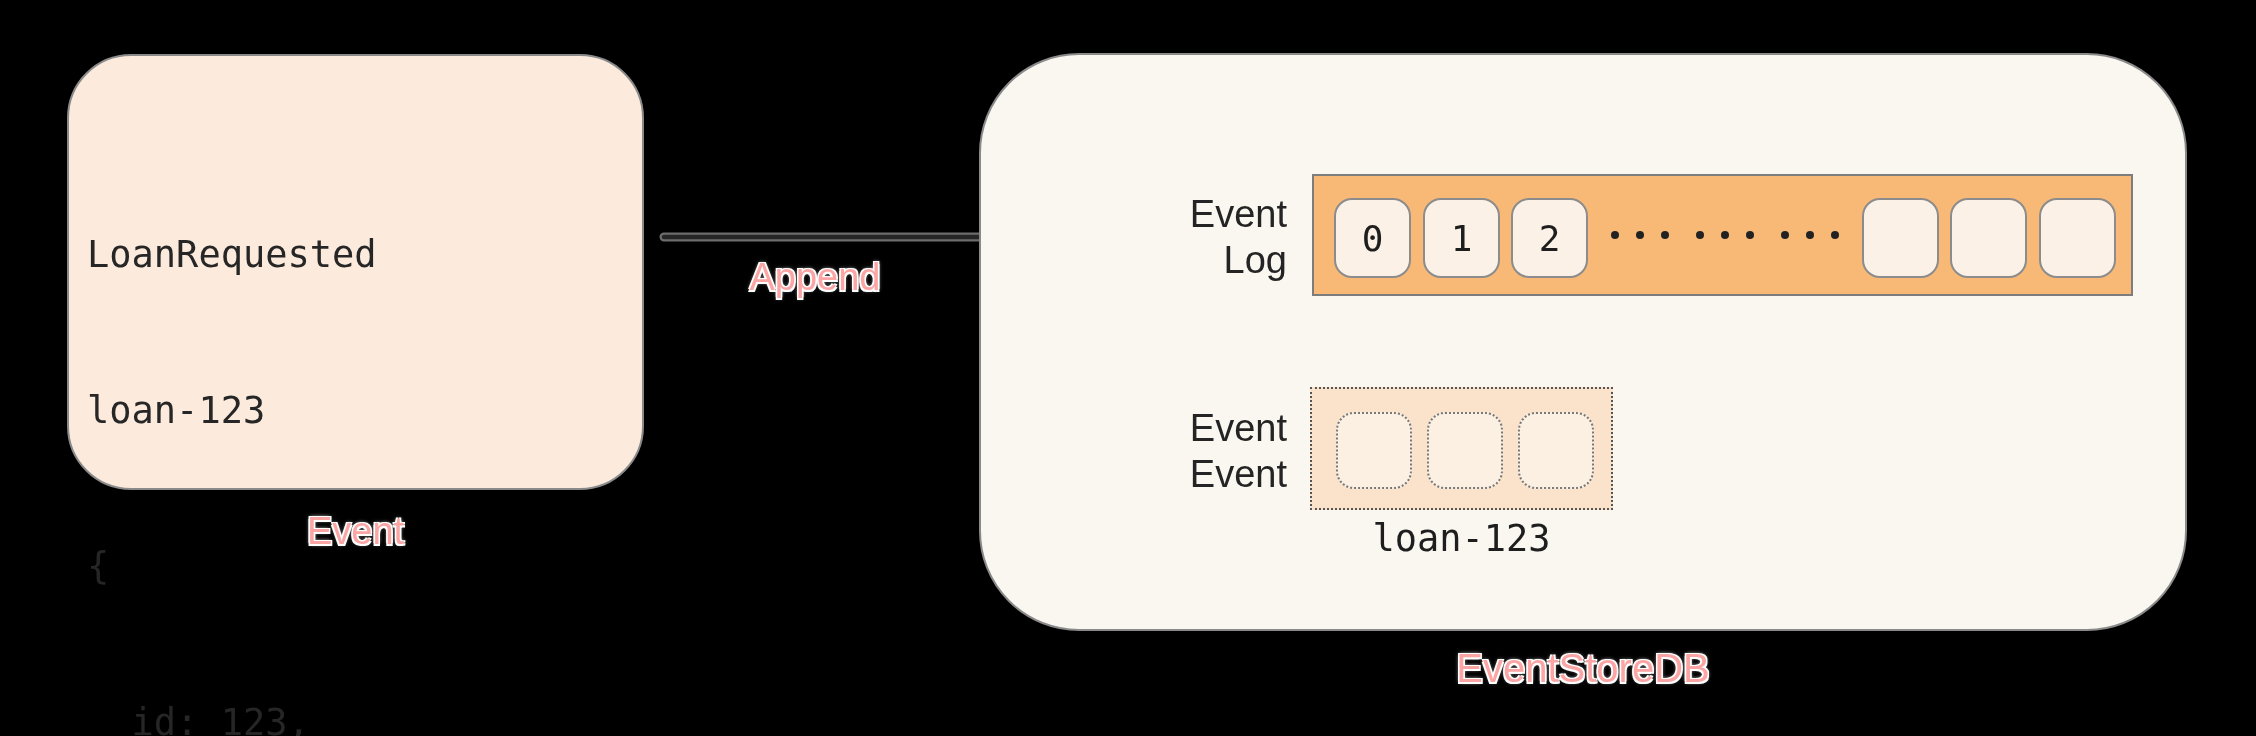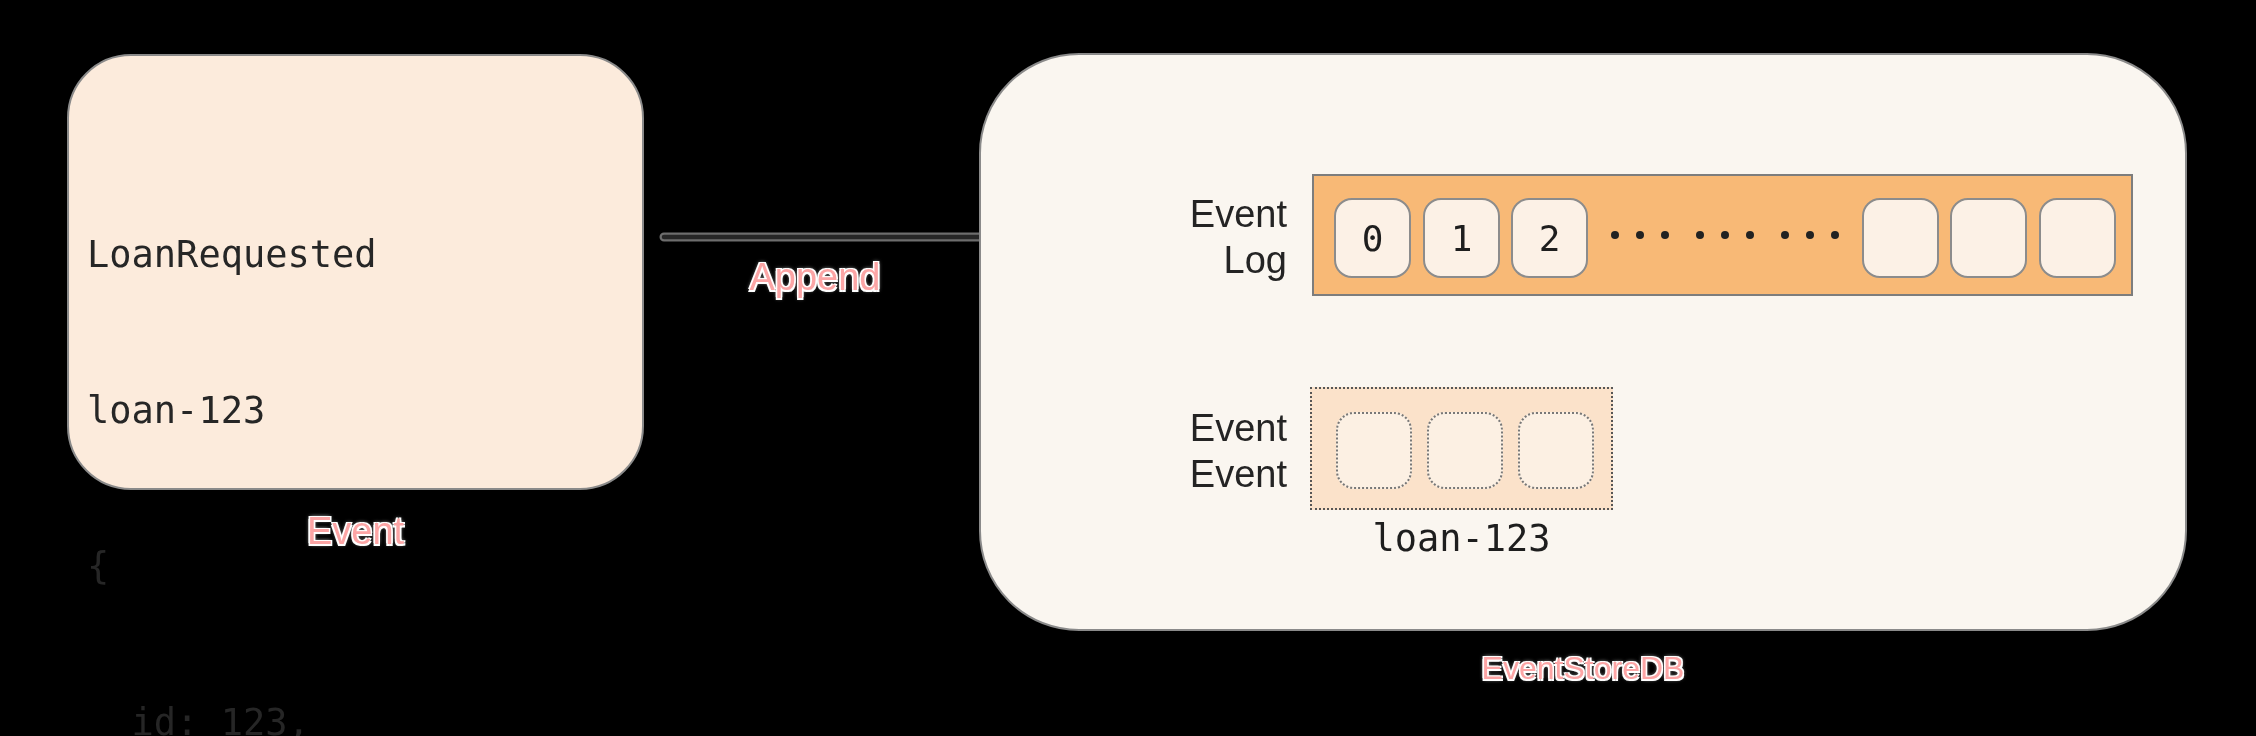--- a/index.html
+++ b/index.html
@@ -55,21 +55,21 @@
 
   
   .esdb{
     position:absolute;left:979px;top:53px;width:1208px;height:578px;
     background:var(--container_fill);
     border:2.5px solid var(--border_gray);
     border-radius:100px;
   }
   .esdb-caption{
     position:absolute;left:979px;top:647px;width:1208px;
-    text-align:center;font-size:32px;line-height:42px;
+    text-align:center;font-size:40px;line-height:42px;
   }
 
   .side-label{
     position:absolute;right:969px;
     text-align:right;font-size:38px;line-height:46px;color:var(--ink);
   }
   .side-label.log{top:191px;}
   .side-label.stream{top:405px;}
 
   

